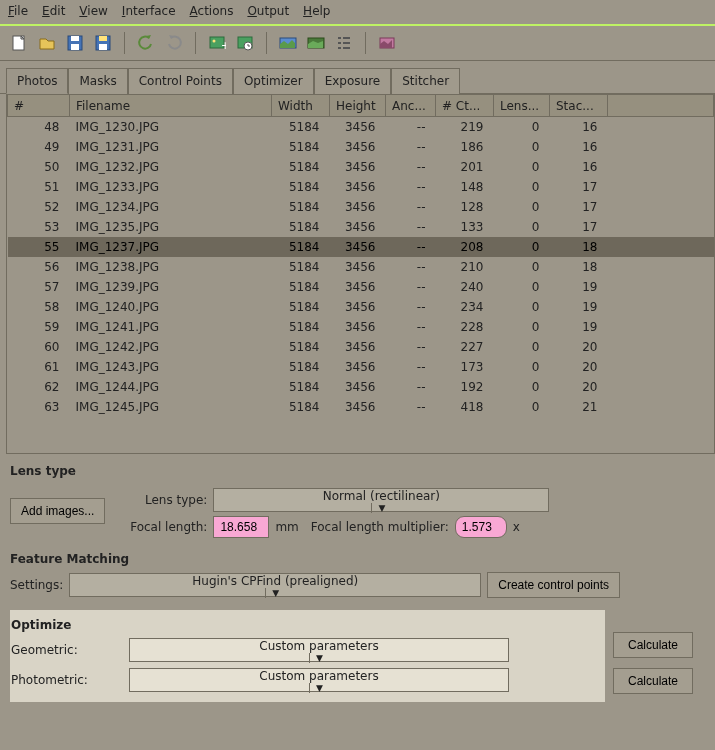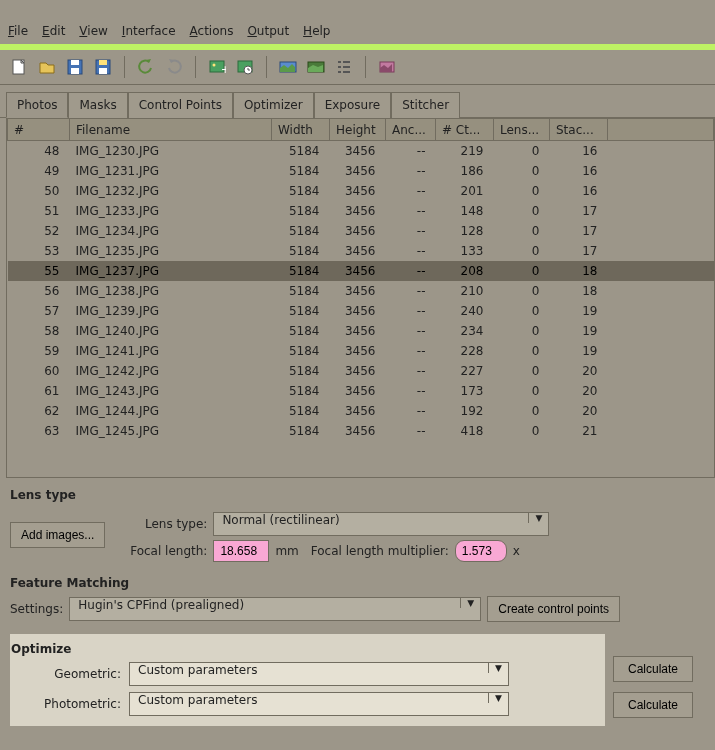--- a/index.html
+++ b/index.html
@@ -9,23 +9,22 @@
     background: #9c9689;
     color: #222;
     width: 715px;
     height: 750px;
     overflow: hidden;
     position: relative;
   }
   .menubar {
     display: flex;
     padding: 4px 8px 6px 8px;
-    border-bottom: 6px solid #bef264;
+    border-bottom: 2px solid #bef264;
     gap: 14px;
-    margin-top: 20px;
   }
   .menubar .menuitem { cursor: default; }
   .menubar .menuitem .ul { text-decoration: underline; }
 
   .toolbar {
     display: flex;
     align-items: center;
     padding: 6px 8px;
     gap: 6px;
     border-bottom: 1px solid #716c5f;
@@ -113,24 +112,25 @@
   }
   .textinput {
     border: 1px solid #716c5f;
     background: #f9a8d4;
     padding: 2px 6px;
     font-size: 12px;
     height: 22px;
   }
   .selectbox {
     display: flex;
-    align-items: flex-start;
+    align-items: center;
     border: 1px solid #716c5f;
     background: #b4afa1;
     height: 24px;
+    flex-direction: column;
   }
   .selectbox .value { flex: 1; padding: 0 8px; font-size: 12px; }
   .selectbox .arrow {
     width: 20px;
     text-align: center;
     border-left: 1px solid #716c5f;
     font-size: 9px;
   }
 
   .optimize-panel {
@@ -139,21 +139,21 @@
     margin-top: 8px;
     width: 595px;
   }
   .optimize-row {
     display: grid;
     grid-template-columns: 110px 380px 90px;
     gap: 8px;
     align-items: center;
     margin-top: 6px;
   }
-  .optimize-row .label { text-align: right; }
+  .optimize-row .label { }
   .optimize-panel .selectbox { background: #e6e1d3; }
 
 </style>
 </head>
 <body>
 
 <div class="menubar">
   <span class="menuitem"><span class="ul">F</span>ile</span>
   <span class="menuitem"><span class="ul">E</span>dit</span>
   <span class="menuitem"><span class="ul">V</span>iew</span>

